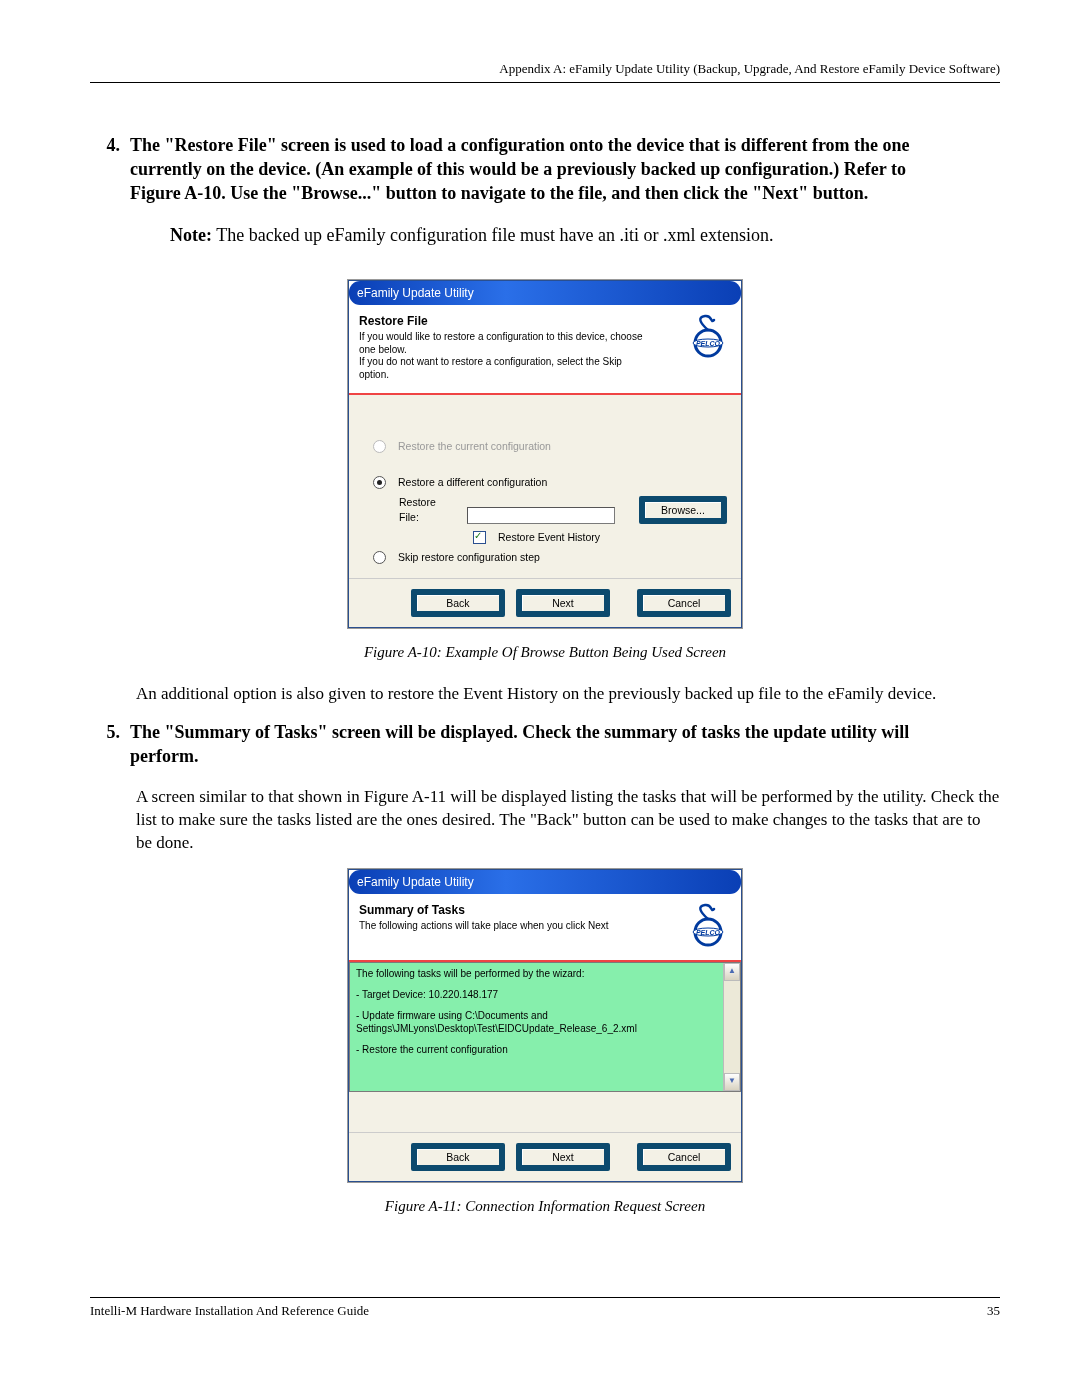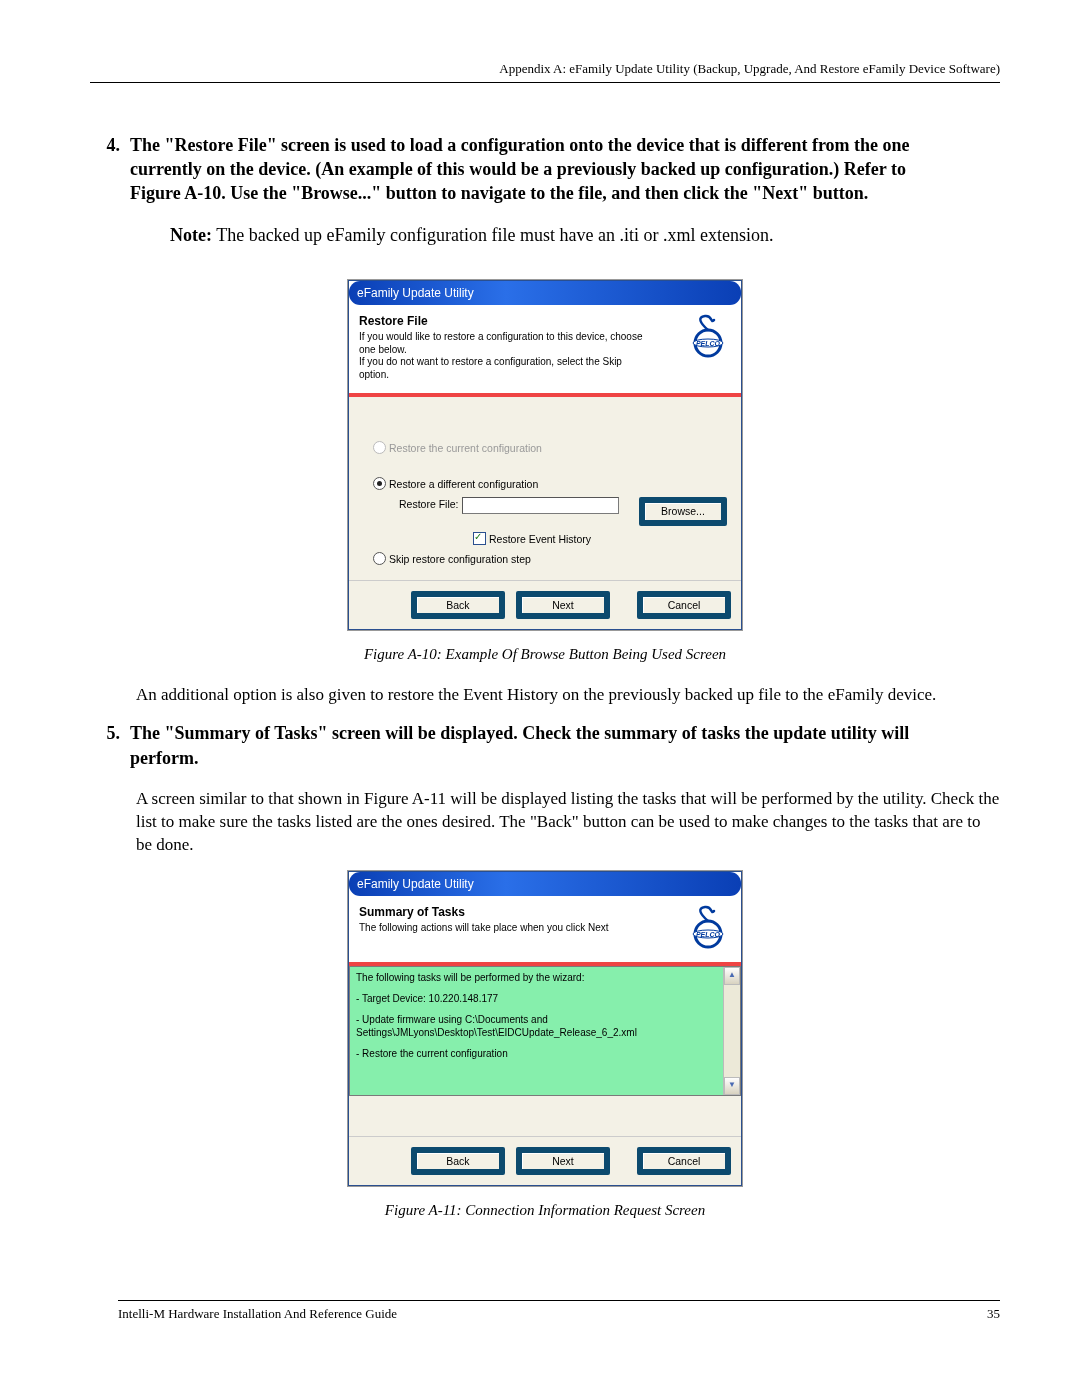--- a/index.html
+++ b/index.html
@@ -74,39 +74,39 @@
     padding: 4px 8px;
     font-size: 12px;
     border-radius: 11px;
   }
   .dialog-header {
     background: #fff;
     padding: 8px 10px 12px 10px;
     display: flex;
     justify-content: space-between;
     align-items: flex-start;
-    border-bottom: 4px solid #ef4444;
+    border-bottom: 2px solid #ef4444;
   }
   .dialog-header .txt { width: 290px; }
   .dialog-header .title2 { font-weight: bold; font-size: 12px; margin-bottom: 2px; }
   .dialog-header .desc { font-size: 10px; line-height: 1.25; }
   .logo {
     width: 46px; height: 46px; position: relative;
   }
   .logo svg { width: 46px; height: 46px; }
   .dialog-body {
     background: #f3f1e6;
     padding: 12px 14px 8px 14px;
     min-height: 140px;
   }
   .radio-row {
     margin: 6px 0 6px 10px;
     display: flex;
-    align-items: flex-start;
-    gap: 3px;
+    align-items: flex-end;
+    gap: 12px;
     font-size: 10.5px;
   }
   .radio-row.disabled { color: #999; }
   .indent { margin-left: 36px; }
   .inline-input {
     display: inline-block;
     background: #fff;
     border: 1px solid #7a7a7a;
     border-top-color: #555;
     border-left-color: #555;
@@ -199,21 +199,20 @@
     color: #4a6ab3;
   }
   .scroll .track { flex: 1; background: #ece9d8; }
   .footer-line {
     border-top: 1px solid #000;
     margin-top: 80px;
     padding-top: 4px;
     font-size: 13px;
     display: flex;
     justify-content: space-between;
-    margin-left: 28px;
   }
 </style>
 </head>
 <body>
 
 <div class="header-line">Appendix A: eFamily Update Utility (Backup, Upgrade, And Restore eFamily Device Software)</div>
 
 <div class="step">
   <span class="step-num">4.</span>
   <span class="step-body bold">The "Restore File" screen is used to load a configuration onto the device that is different from the one currently on the device.  (An example of this would be a previously backed up configuration.)  Refer to Figure A-10.  Use the "Browse..." button to navigate to the file, and then click the "Next" button.</span>

